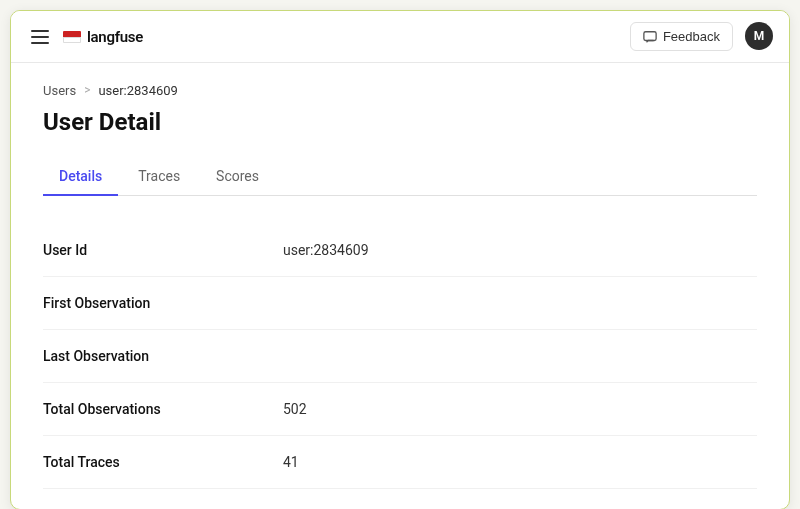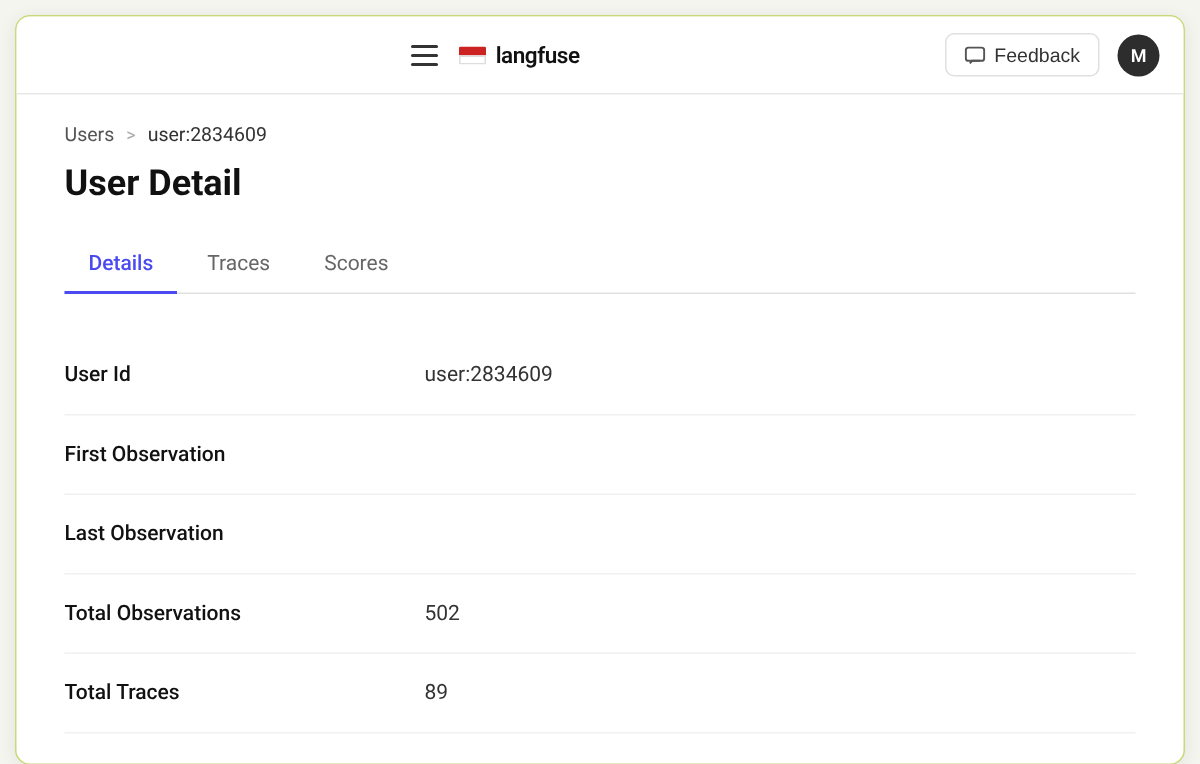--- a/index.html
+++ b/index.html
@@ -30,21 +30,20 @@
       padding: 0 16px;
       height: 52px;
       border-bottom: 1px solid #e8e8e8;
       background: #ffffff;
     }
     .header-left {
       display: flex;
       align-items: center;
       gap: 10px;
       flex: 1;
-      justify-content: center;
     }
     .menu-icon {
       cursor: pointer;
       display: flex;
       flex-direction: column;
       gap: 4px;
       padding: 4px;
     }
     .menu-icon span {
       display: block;
@@ -79,21 +78,21 @@
       border: 0.5px solid #ddd;
     }
     .logo-text {
       font-size: 15px;
       font-weight: 600;
       color: #111;
       letter-spacing: -0.3px;
     }
     .header-right {
       display: flex;
-      align-items: center;
+      align-items: flex-start;
       gap: 12px;
     }
     .feedback-btn {
       display: flex;
       align-items: center;
       gap: 6px;
       padding: 6px 12px;
       border: 1px solid #e0e0e0;
       border-radius: 6px;
       background: #fff;
@@ -252,17 +251,17 @@
       </div>
       <div class="detail-row">
         <span class="detail-label">Last Observation</span>
       </div>
       <div class="detail-row">
         <span class="detail-label">Total Observations</span>
         <span class="detail-value">502</span>
       </div>
       <div class="detail-row">
         <span class="detail-label">Total Traces</span>
-        <span class="detail-value">89</span>
+        <span class="detail-value">41</span>
       </div>
     </div>
   </div>
 </div>
 
 </body></html>

